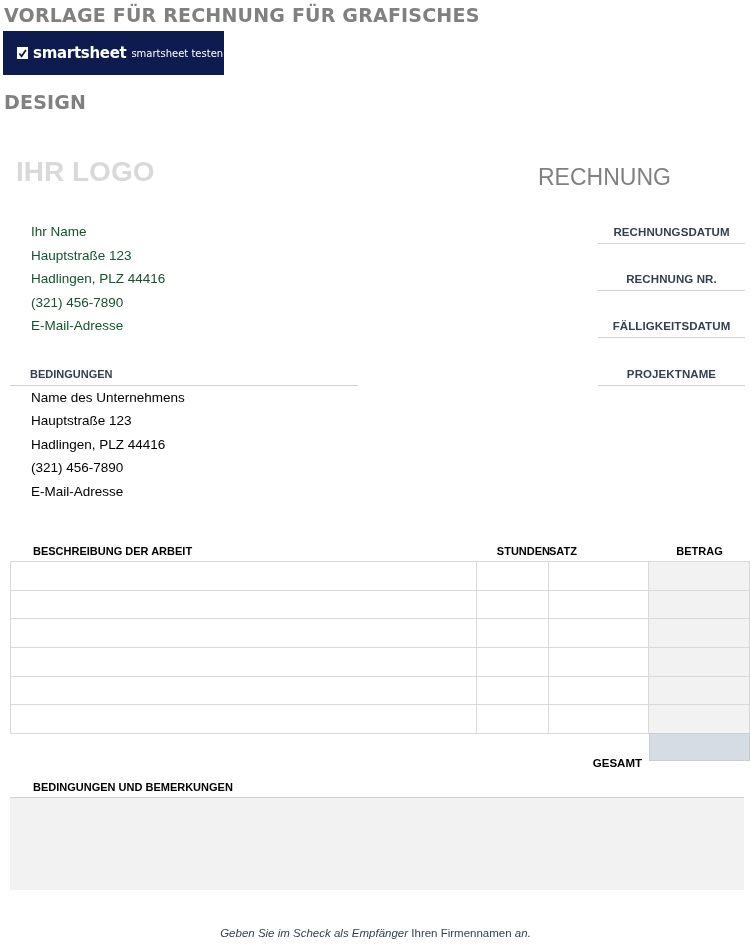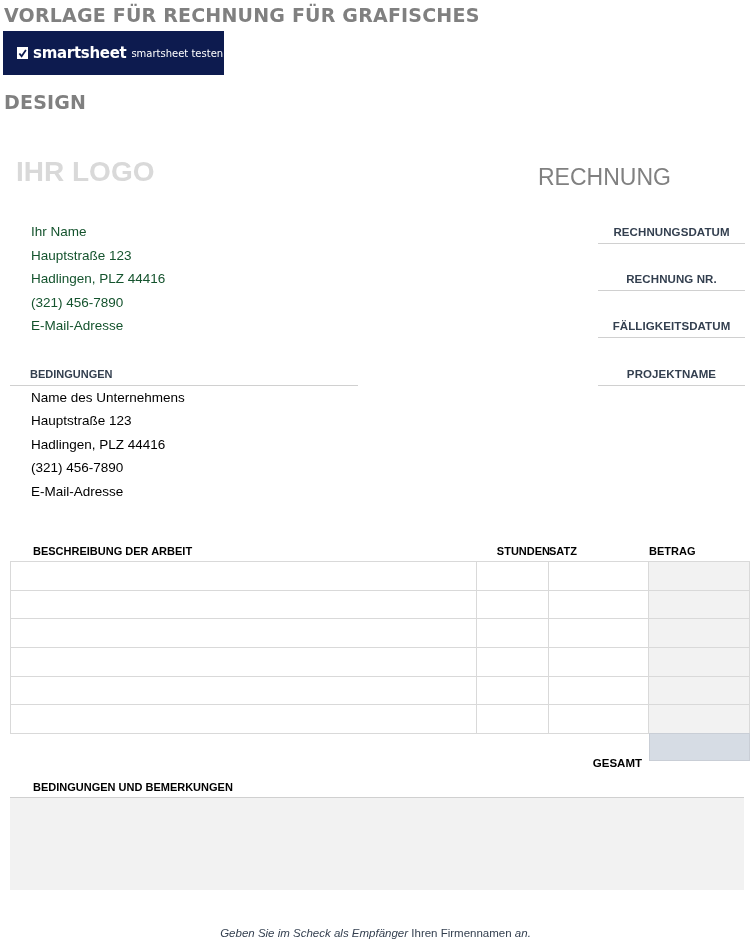--- a/index.html
+++ b/index.html
@@ -147,21 +147,21 @@
   <div>Name des Unternehmens</div>
   <div>Hauptstraße 123</div>
   <div>Hadlingen, PLZ 44416</div>
   <div>(321) 456-7890</div>
   <div>E-Mail-Adresse</div>
 </div>
 
 <div class="abs th" style="left:33px;">BESCHREIBUNG DER ARBEIT</div>
 <div class="abs th" style="left:478px; width:72px; text-align:right;">STUNDEN</div>
 <div class="abs th" style="left:549px; width:100px; text-align:left;">SATZ</div>
-<div class="abs th" style="left:649px; width:101px; ">BETRAG</div>
+<div class="abs th" style="left:649px; width:101px; text-align:center;">BETRAG</div>
 
 <table class="abs grid">
   <tbody>
     <tr>
       <td class="c1"></td>
       <td class="c2"></td>
       <td class="c3"></td>
       <td class="c4"></td>
     </tr>
     <tr>

